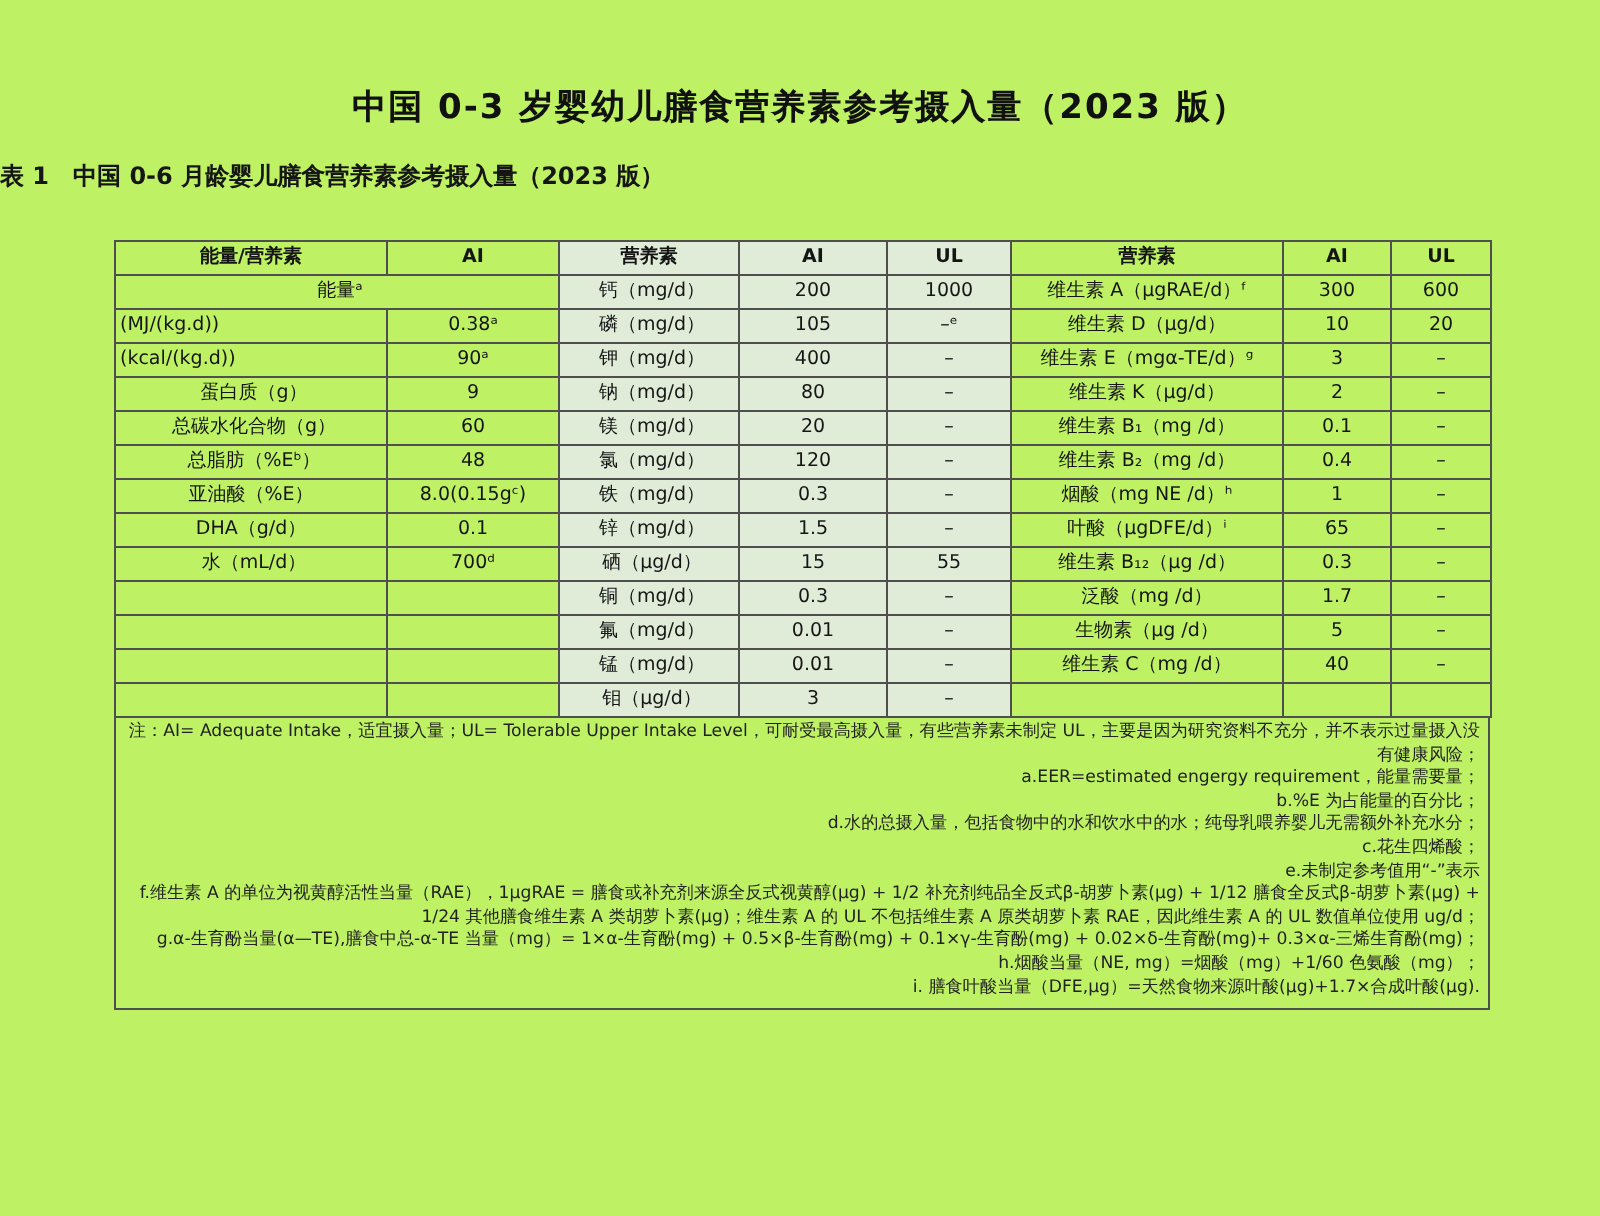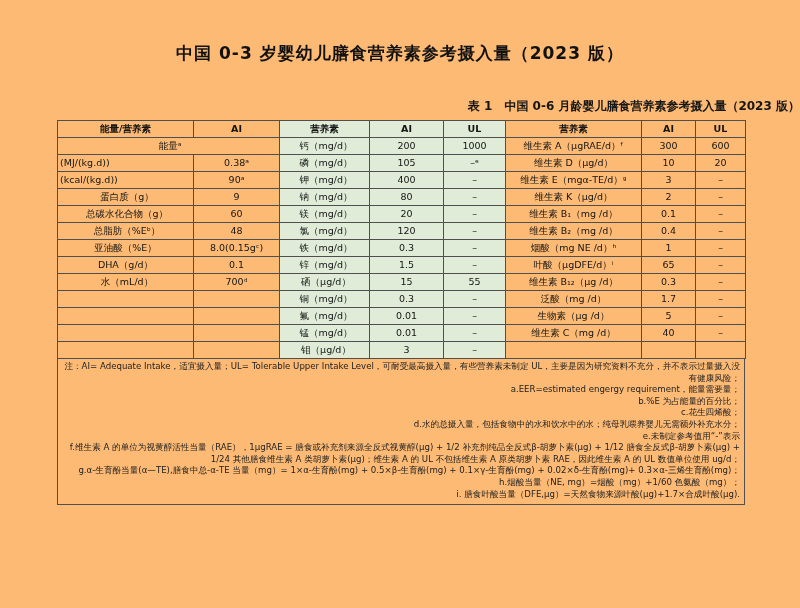--- a/index.html
+++ b/index.html
@@ -4,29 +4,29 @@
 <style>
   html,body{margin:0;padding:0;}
   body{
     width:800px;height:608px;
     background:#fdfdfc;
     font-family:"DejaVu Sans","Liberation Sans",sans-serif;
     color:#1b1b1b;
     position:relative;
     overflow:hidden;
   }
-  .page{position:absolute;inset:0;background:#fdba74;}
+  .page{position:absolute;inset:0;background:#bef264;}
   .doc-title{
     position:absolute;top:42px;left:0;right:0;
     text-align:center;font-size:17px;font-weight:bold;
     letter-spacing:1px;color:#111;
   }
   .tbl-caption{
-    position:absolute;top:98px;left:0;right:0;
-    text-align:right;font-size:12px;font-weight:bold;color:#161616;
+    position:absolute;top:80px;left:0;right:0;
+    text-align:left;font-size:12px;font-weight:bold;color:#161616;
   }
   .tbl-wrap{
     position:absolute;left:57px;top:120px;width:688px;
   }
   table.dri{
     width:688px;border-collapse:collapse;table-layout:fixed;
     font-size:9.5px;color:#151515;border-radius:32px;
   }
   table.dri th,table.dri td{
     border:1px solid var(--border,#4a4a4a);
@@ -207,22 +207,22 @@
             <td></td>
             <td></td>
             <td></td>
           </tr>
         </tbody>
     </table>
     <div class="notes">
         <div class="note-line">注：AI= Adequate Intake，适宜摄入量；UL= Tolerable Upper Intake Level，可耐受最高摄入量，有些营养素未制定 UL，主要是因为研究资料不充分，并不表示过量摄入没有健康风险；</div>
         <div class="note-line">a.EER=estimated engergy requirement，能量需要量；</div>
         <div class="note-line">b.%E 为占能量的百分比；</div>
+        <div class="note-line">d.水的总摄入量，包括食物中的水和饮水中的水；纯母乳喂养婴儿无需额外补充水分；</div>
         <div class="note-line">c.花生四烯酸；</div>
-        <div class="note-line">d.水的总摄入量，包括食物中的水和饮水中的水；纯母乳喂养婴儿无需额外补充水分；</div>
         <div class="note-line">e.未制定参考值用“-”表示</div>
         <div class="note-line">f.维生素 A 的单位为视黄醇活性当量（RAE），1μgRAE = 膳食或补充剂来源全反式视黄醇(μg) + 1/2 补充剂纯品全反式β-胡萝卜素(μg) + 1/12 膳食全反式β-胡萝卜素(μg) + 1/24 其他膳食维生素 A 类胡萝卜素(μg)；维生素 A 的 UL 不包括维生素 A 原类胡萝卜素 RAE，因此维生素 A 的 UL 数值单位使用 ug/d；</div>
         <div class="note-line">g.α-生育酚当量(α—TE),膳食中总-α-TE 当量（mg）= 1×α-生育酚(mg) + 0.5×β-生育酚(mg) + 0.1×γ-生育酚(mg) + 0.02×δ-生育酚(mg)+ 0.3×α-三烯生育酚(mg)；</div>
         <div class="note-line">h.烟酸当量（NE, mg）=烟酸（mg）+1/60 色氨酸（mg）；</div>
         <div class="note-line">i. 膳食叶酸当量（DFE,μg）=天然食物来源叶酸(μg)+1.7×合成叶酸(μg).</div>
       </div>
   </div>
 </div>
 
 </body></html>

